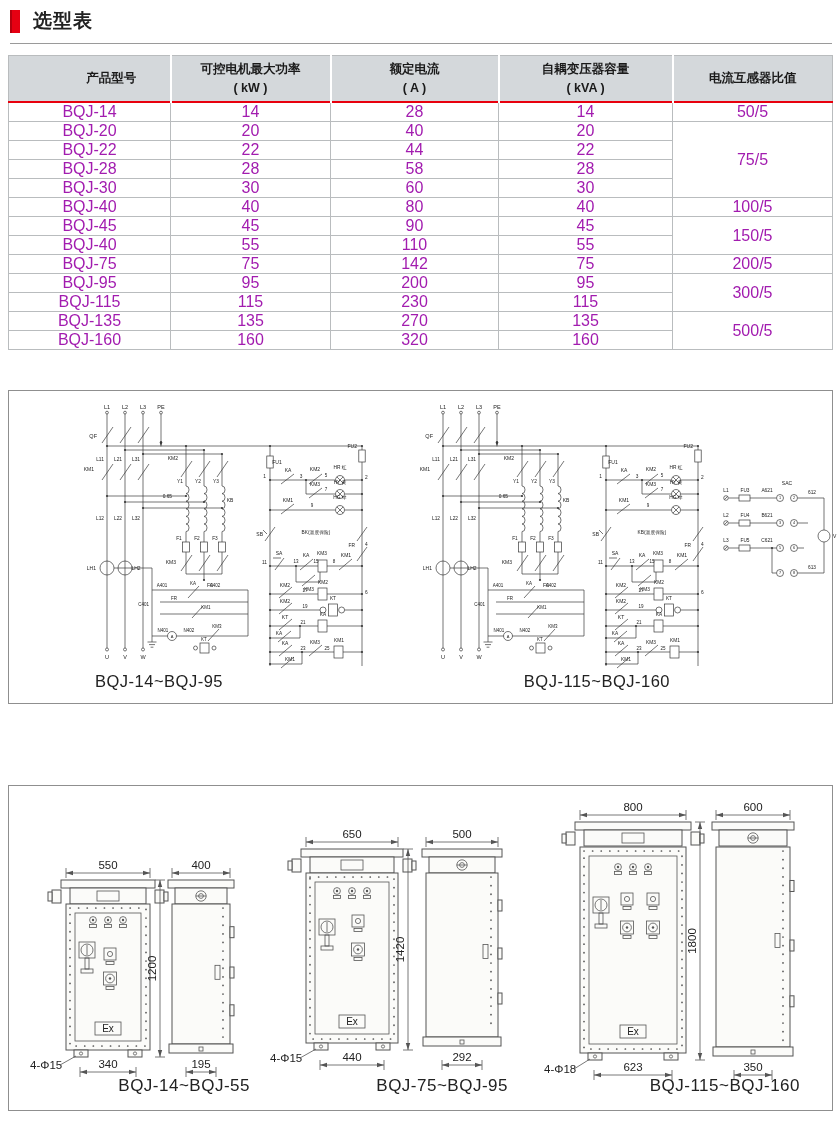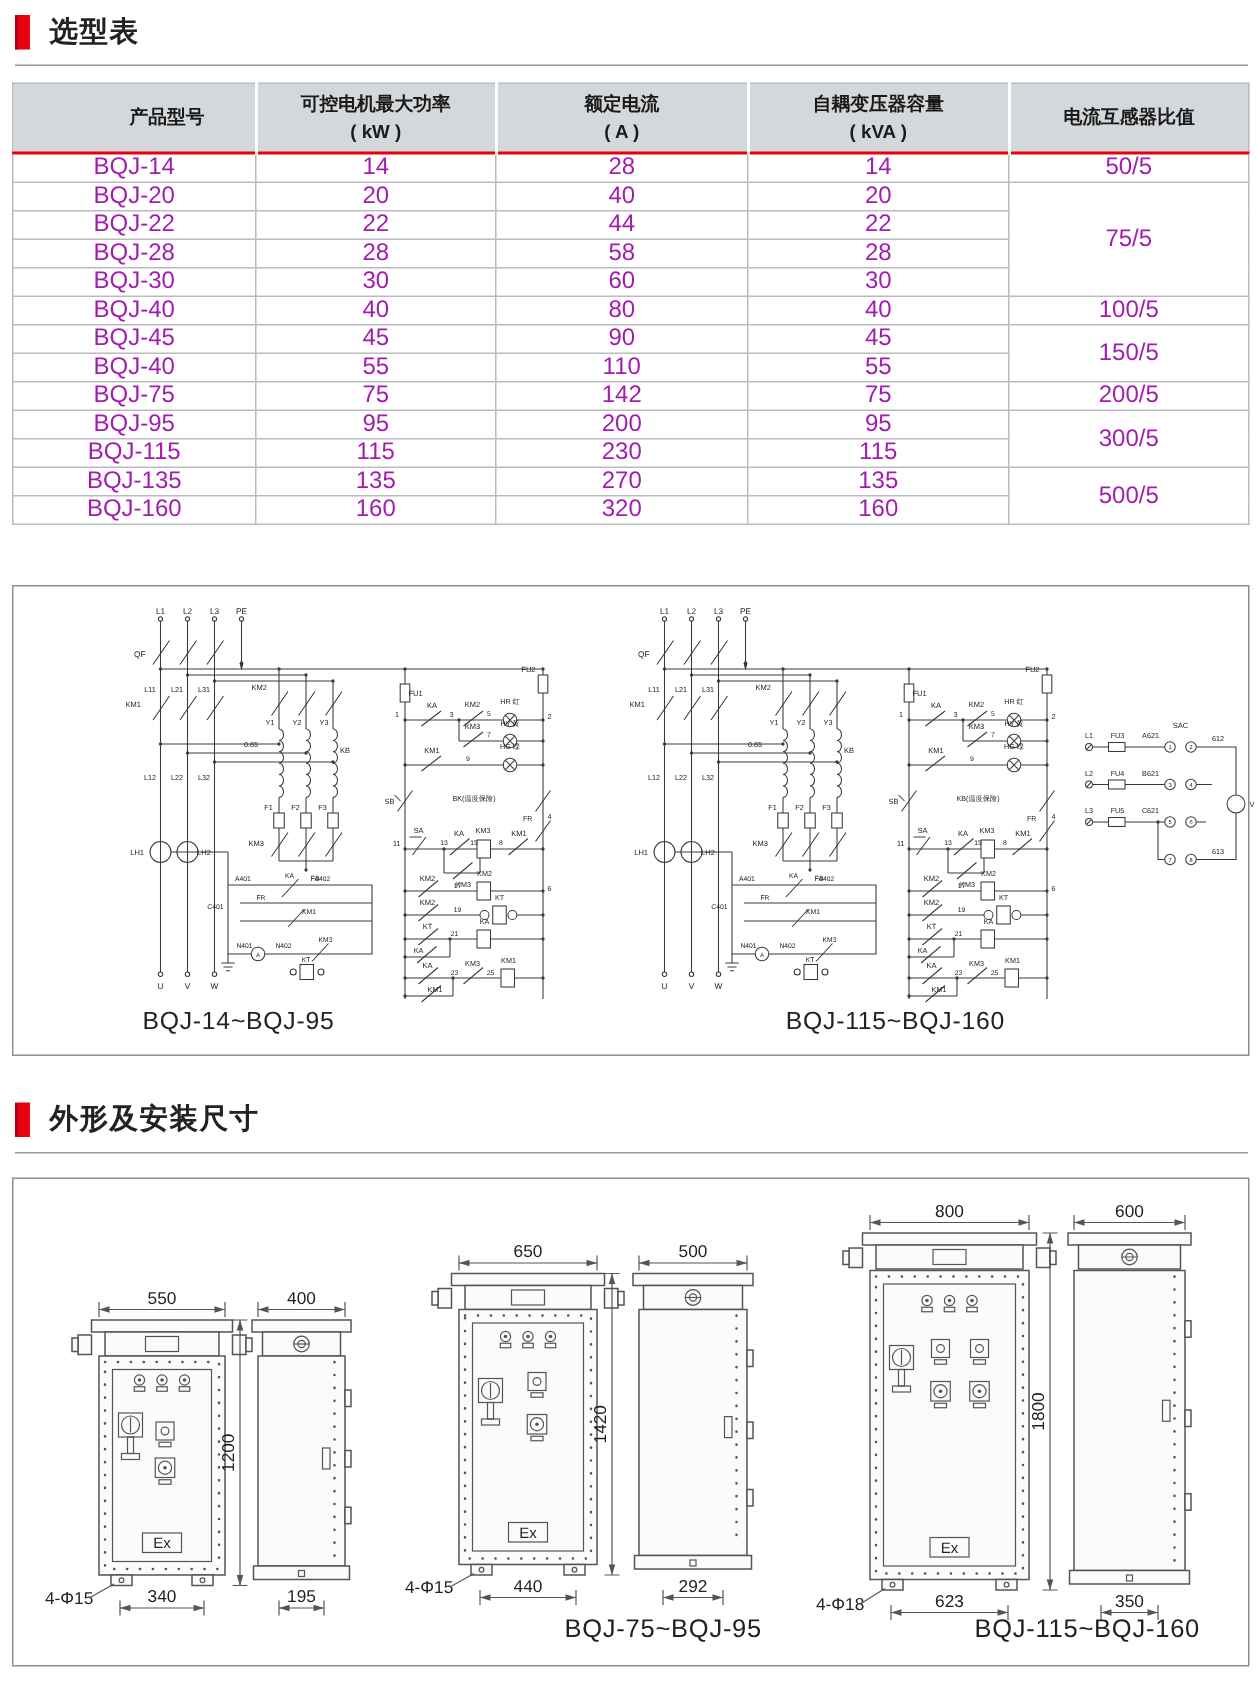--- a/index.html
+++ b/index.html
@@ -471,24 +471,20 @@
         <text x="392" y="151.4" font-size="3.8" text-anchor="middle">5</text>
         <text x="406" y="151.4" font-size="3.8" text-anchor="middle">6</text>
         <text x="392" y="176.4" font-size="3.8" text-anchor="middle">7</text>
         <text x="406" y="176.4" font-size="3.8" text-anchor="middle">8</text>
       </g>
   </svg>
 
   <div class="cap" style="left:23px;top:672px;width:200px;">BQJ-14~BQJ-95</div>
   <div class="cap" style="left:470px;top:672px;width:200px;">BQJ-115~BQJ-160</div>
 
-  <div class="sec" style="top:733px;">
-    <span class="redbar"></span>
-    <h2>外形及安装尺寸</h2>
-  </div>
 
   <div class="frame" style="left:8px;top:785px;width:823px;height:324px;"></div>
   <svg id="cabsvg" style="position:absolute;left:0;top:785px;" width="840" height="322" viewBox="0 0 840 322">
       <g>
         <path d="M66 88H150" class="dm"></path>
         <path d="M66 88l7 -2.2v4.4zM150 88l-7 -2.2v4.4z" class="dmf"></path>
         <path d="M66 83V93M150 83V93" class="dm"></path>
         <text x="108" y="84" font-size="11.5" text-anchor="middle" fill="#222">550</text>
         <rect x="61" y="95" width="94" height="8" stroke="#555" stroke-width="1" fill="#fbfbf9"></rect>
         <rect x="52" y="105" width="9" height="13" stroke="#555" stroke-width="1" fill="#fbfbf9"></rect>
@@ -709,16 +705,17 @@
         <rect x="775" y="148.51999999999998" width="5" height="14" stroke="#555" stroke-width="0.8" fill="none"></rect>
         <rect x="713" y="262" width="80" height="9" stroke="#555" stroke-width="1" fill="#fbfbf9"></rect>
         <rect x="751" y="265" width="4" height="4" stroke="#555" stroke-width="0.8" fill="none"></rect>
         <path d="M734 290H772" class="dm"></path>
         <path d="M734 290l7 -2.2v4.4zM772 290l-7 -2.2v4.4z" class="dmf"></path>
         <path d="M734 285V295M772 285V295" class="dm"></path>
         <text x="753" y="286" font-size="11.5" text-anchor="middle" fill="#222">350</text>
       </g>
     </svg>
 
+  <div class="cap" style="left:50px;top:1076px;width:200px;font-size:17px;">BQJ-14~BQJ-55</div>
   <div class="cap" style="left:308px;top:1076px;width:200px;font-size:17px;">BQJ-75~BQJ-95</div>
   <div class="cap" style="left:600px;top:1076px;width:200px;font-size:17px;">BQJ-115~BQJ-160</div>
 
 </div>
 
 </body></html>

